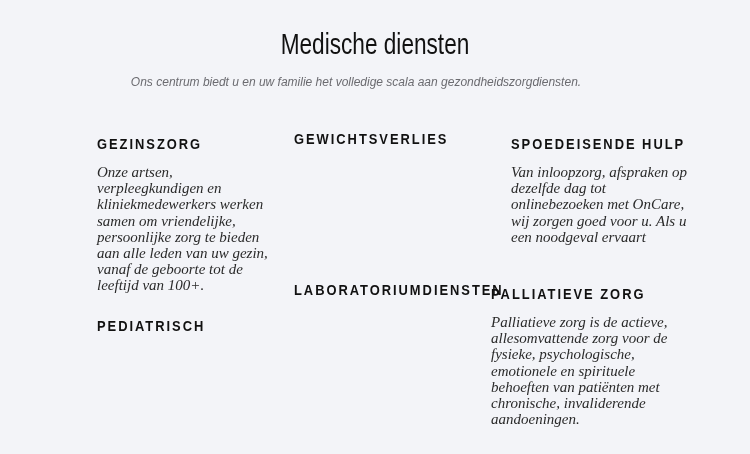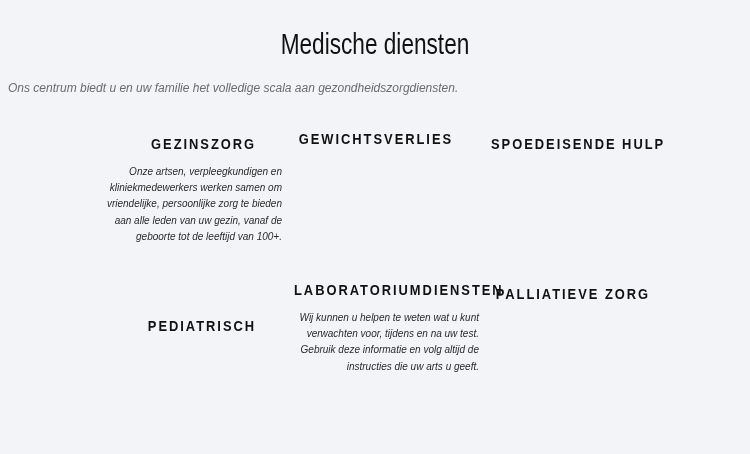--- a/index.html
+++ b/index.html
@@ -28,50 +28,51 @@
       color: #111111;
       transform: scaleX(0.78);
       transform-origin: center;
       margin: 0;
     }
     .subtitle {
       position: absolute;
       left: 0;
       top: 73px;
       width: 708px;
+      text-align: center;
       font-size: 12px;
       font-style: italic;
       color: #6b6b70;
-      margin: 8px;
+      margin: 2px;
     }
     .card {
       position: absolute;
       width: 185px;
-      text-align: right;
     }
     .card h3 {
       margin: 0;
       font-size: 15px;
       font-weight: bold;
       letter-spacing: 2.3px;
       color: #111111;
       white-space: nowrap;
       transform: scaleX(0.86);
       transform-origin: left;
     }
     .card p {
       margin: 12px 0 0 0;
-      font-size: 10px;
+      font-size: 15px;
       font-style: italic;
       line-height: 16.2px;
       color: #2a2a2a;
+      font-family: Liberation Serif, serif;
     }
     #c1 { left: 97px; top: 135px; }
     #c2 { left: 294px; top: 130px; }
-    #c3 { left: 491px; top: 135px; }
+    #c3 { left: 511px; top: 135px; }
     #c4 { left: 97px; top: 281px; margin-top: 36px; }
     #c5 { left: 294px; top: 281px; }
     #c6 { left: 491px; top: 285px; }
   </style>
 </head>
 <body>
 
 <h1 class="title">Medische diensten</h1>
 <p class="subtitle">Ons centrum biedt u en uw familie het volledige scala aan gezondheidszorgdiensten.</p>
 
@@ -79,26 +80,27 @@
   <h3>GEZINSZORG</h3>
   <p>Onze artsen, verpleegkundigen en kliniekmedewerkers werken samen om vriendelijke, persoonlijke zorg te bieden aan alle leden van uw gezin, vanaf de geboorte tot de leeftijd van 100+.</p>
 </div>
 
 <div class="card" id="c2">
   <h3>GEWICHTSVERLIES</h3>
 </div>
 
 <div class="card" id="c3">
   <h3>SPOEDEISENDE HULP</h3>
+  <p>Van inloopzorg, afspraken op dezelfde dag tot onlinebezoeken met OnCare, wij zorgen goed voor u. Als u een noodgeval ervaart</p>
 </div>
 
 <div class="card" id="c4">
   <h3>PEDIATRISCH</h3>
 </div>
 
 <div class="card" id="c5">
   <h3>LABORATORIUMDIENSTEN</h3>
-  <p>Wij kunnen u helpen te weten wat u kunt verwachten voor, tijdens en na uw test. Gebruik deze informatie en volg altijd de instructies die uw arts u geeft.</p>
 </div>
 
 <div class="card" id="c6">
   <h3>PALLIATIEVE ZORG</h3>
+  <p>Palliatieve zorg is de actieve, allesomvattende zorg voor de fysieke, psychologische, emotionele en spirituele behoeften van patiënten met chronische, invaliderende aandoeningen.</p>
 </div>
 
 </body></html>

